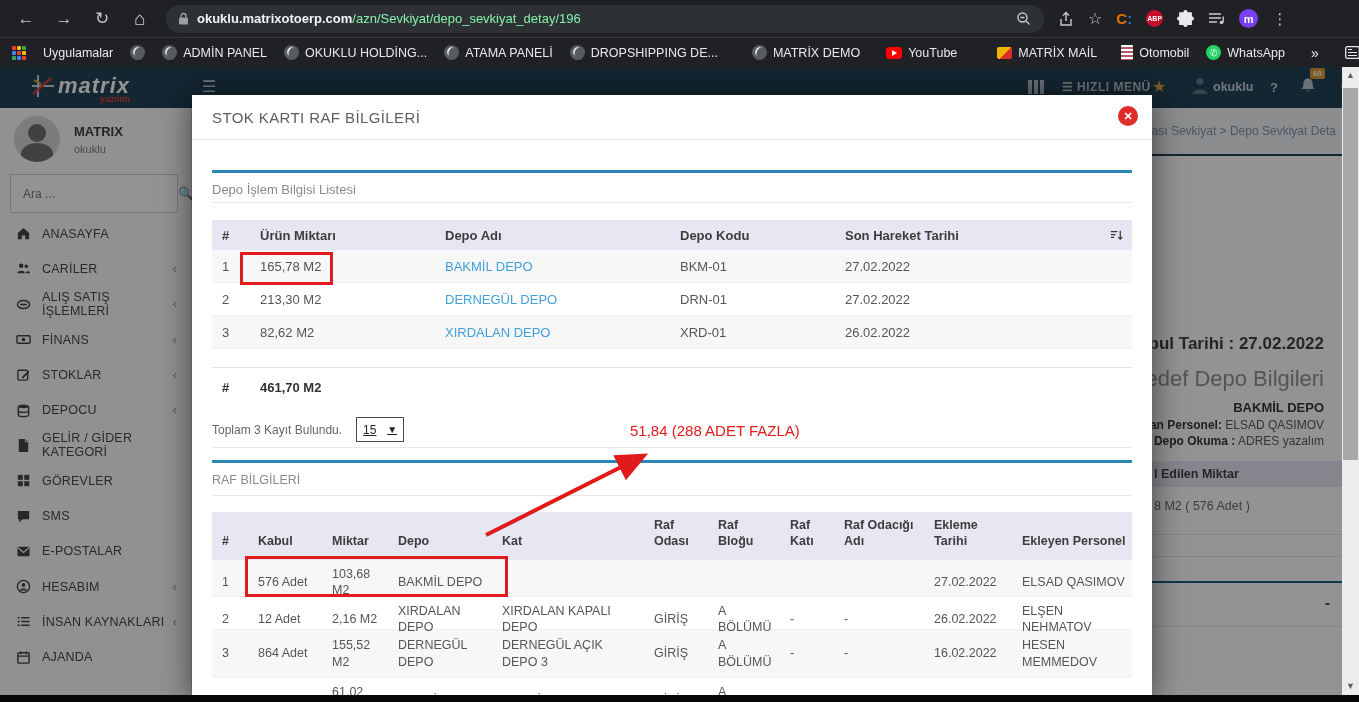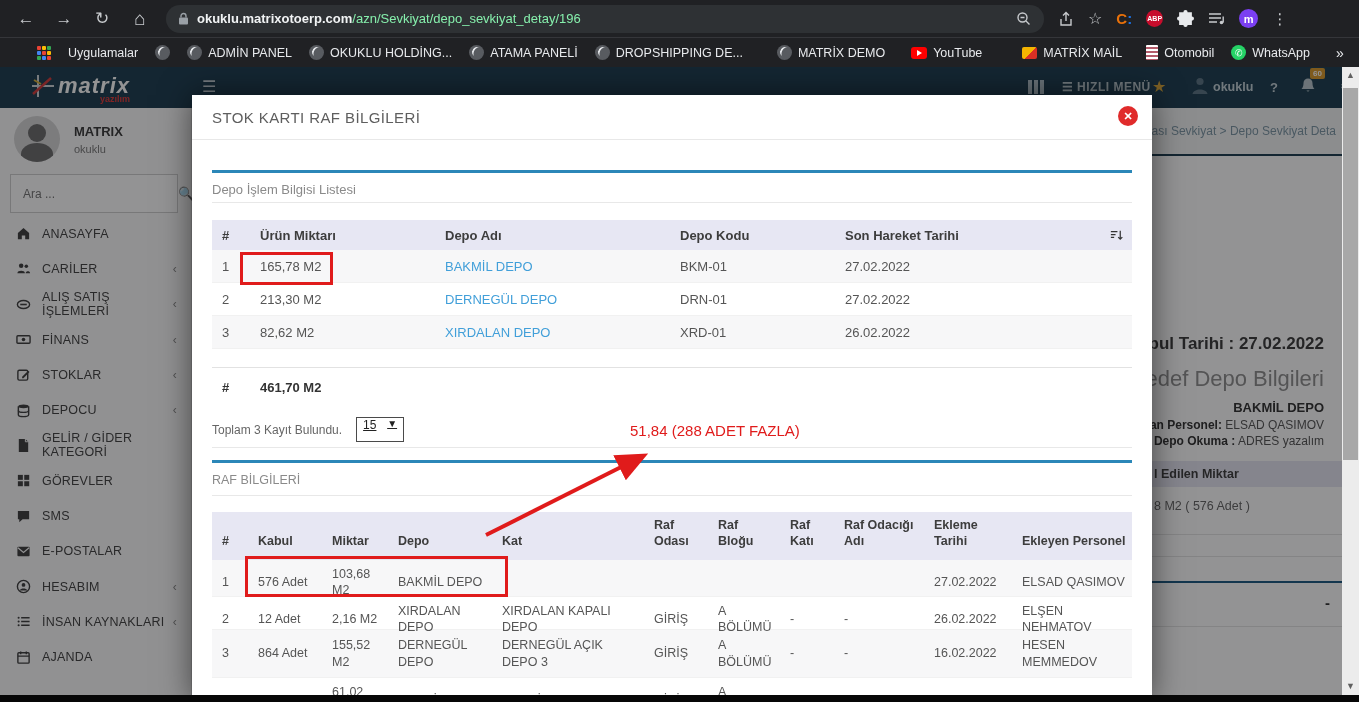--- a/index.html
+++ b/index.html
@@ -17,21 +17,21 @@
   .omni-sp { flex:1; }
   .tb-ic { margin-left:14px; display:inline-flex; align-items:center; cursor:pointer; }
   .star-ic { color:#c7cacd; font-size:16px; }
   .ext-c { color:#e8710a; font-weight:800; font-size:15px; font-style:normal; }
   .ext-c i { color:#1a73e8; font-style:normal; font-weight:800; }
   .ext-abp { background:#c70d2c; color:#fff; font-size:7px; font-weight:800; width:17px; height:17px; border-radius:50%; display:inline-flex; align-items:center; justify-content:center; }
   .avatar-m { background:#7b3ff2; color:#fff; font-size:11px; font-weight:700; width:19px; height:19px; border-radius:50%; display:inline-flex; align-items:center; justify-content:center; }
   .kebab { color:#c7cacd; font-size:15px; letter-spacing:0; }
 
   
-  .bookmarks { position:absolute; top:37px; left:0; width:100%; height:30px; background:#202124; border-top:1px solid #35363a; display:flex; align-items:center; color:#e8eaed; font-size:12.5px; z-index:40;padding-left:25px; }
+  .bookmarks { position:absolute; top:37px; left:0; width:100%; height:30px; background:#202124; border-top:1px solid #35363a; display:flex; align-items:center; color:#e8eaed; font-size:12.5px; z-index:40; }
   .bm { display:inline-flex; align-items:center; gap:6px; margin-left:17px; cursor:pointer; white-space:nowrap; }
   .apps-grid { display:grid; grid-template-columns:4px 4px 4px; grid-template-rows:4px 4px 4px; gap:1px; margin-left:12px; }
   .apps-grid b { border-radius:1px; }
   .fav-globe { width:15px; height:15px; border-radius:50%; background:#585b60; position:relative; overflow:hidden; flex:0 0 auto; }
   .fav-globe::after { content:""; position:absolute; left:3px; top:2px; width:8px; height:10px; border-radius:50%; border-left:2px solid #e8eaed; transform:rotate(28deg); }
   .fav-yt { width:16px; height:12px; background:#ff0000; border-radius:3px; position:relative; flex:0 0 auto; }
   .fav-yt::after { content:""; position:absolute; left:6px; top:3px; border-left:5px solid #fff; border-top:3px solid transparent; border-bottom:3px solid transparent; }
   .fav-mail { width:15px; height:12px; background:linear-gradient(135deg,#f4b400 0 55%,#d93025 55%); border-radius:2px; flex:0 0 auto; }
   .fav-oto { width:12px; height:15px; background:repeating-linear-gradient(#fff 0 2px,#b45b6b 2px 4px); border-radius:1px; flex:0 0 auto; }
   .fav-wa { width:15px; height:15px; border-radius:50%; background:#25d366; color:#fff; font-size:9px; display:inline-flex; align-items:center; justify-content:center; flex:0 0 auto; }
@@ -113,21 +113,21 @@
   .t1 .rw { height:33px; font-size:13px; color:#555; border-bottom:1px solid #f1f1f1; }
   .t1 .rw.alt { background:#f7f7f8; }
   .t1 .c { padding-left:10px; }
   .t1 a.dep { color:#419fd9; text-decoration:none; cursor:pointer; }
   .sort-ic { position:absolute; right:8px; top:7px; }
   .t1-total { position:absolute; top:272px; left:20px; width:920px; display:grid; grid-template-columns:38px 185px 1fr; font-size:13px; font-weight:700; color:#333; border-top:1px solid #e2e2e2; padding-top:12px; }
   .t1-total .c { padding-left:10px; }
 
   .recs { position:absolute; top:322px; left:20px; display:flex; align-items:center; gap:14px; }
   .recs .txt { font-size:12px; color:#666; }
-  .psel { width:48px; height:25px; border:1px solid #4a4a4a; background:#fff; display:flex; align-items:flex-start; justify-content:space-between; padding:0 6px; font-size:12px; color:#222; cursor:pointer;text-decoration:underline; }
+  .psel { width:48px; height:25px; border:1px solid #4a4a4a; background:#fff; display:flex; align-items:center; justify-content:space-between; padding:0 6px; font-size:12px; color:#222; cursor:pointer;text-decoration:underline; }
   .psel .ar { font-size:10px; color:#222; font-weight:700; }
 
   .m-div3 { position:absolute; top:352px; left:20px; width:920px; height:1px; background:#e8e8e8; }
   .m-blue2 { position:absolute; top:365px; left:20px; width:920px; height:3px; background:#2b87b8; }
   .m-sec2 { position:absolute; top:378px; left:20px; font-size:12.5px; color:#8a8a8a; }
   .m-div4 { position:absolute; top:400px; left:20px; width:920px; height:1px; background:#e8e8e8; }
 
   .t2 { position:absolute; top:417px; left:20px; width:920px; }
   .t2 .tr { display:grid; grid-template-columns:36px 74px 66px 104px 152px 64px 72px 54px 90px 88px 1fr; }
   .t2 .th { height:48px; background:#e7e7f3; font-weight:700; font-size:12.5px; color:#3d3d3d; align-items:end; padding-bottom:7px; line-height:1.25; }

